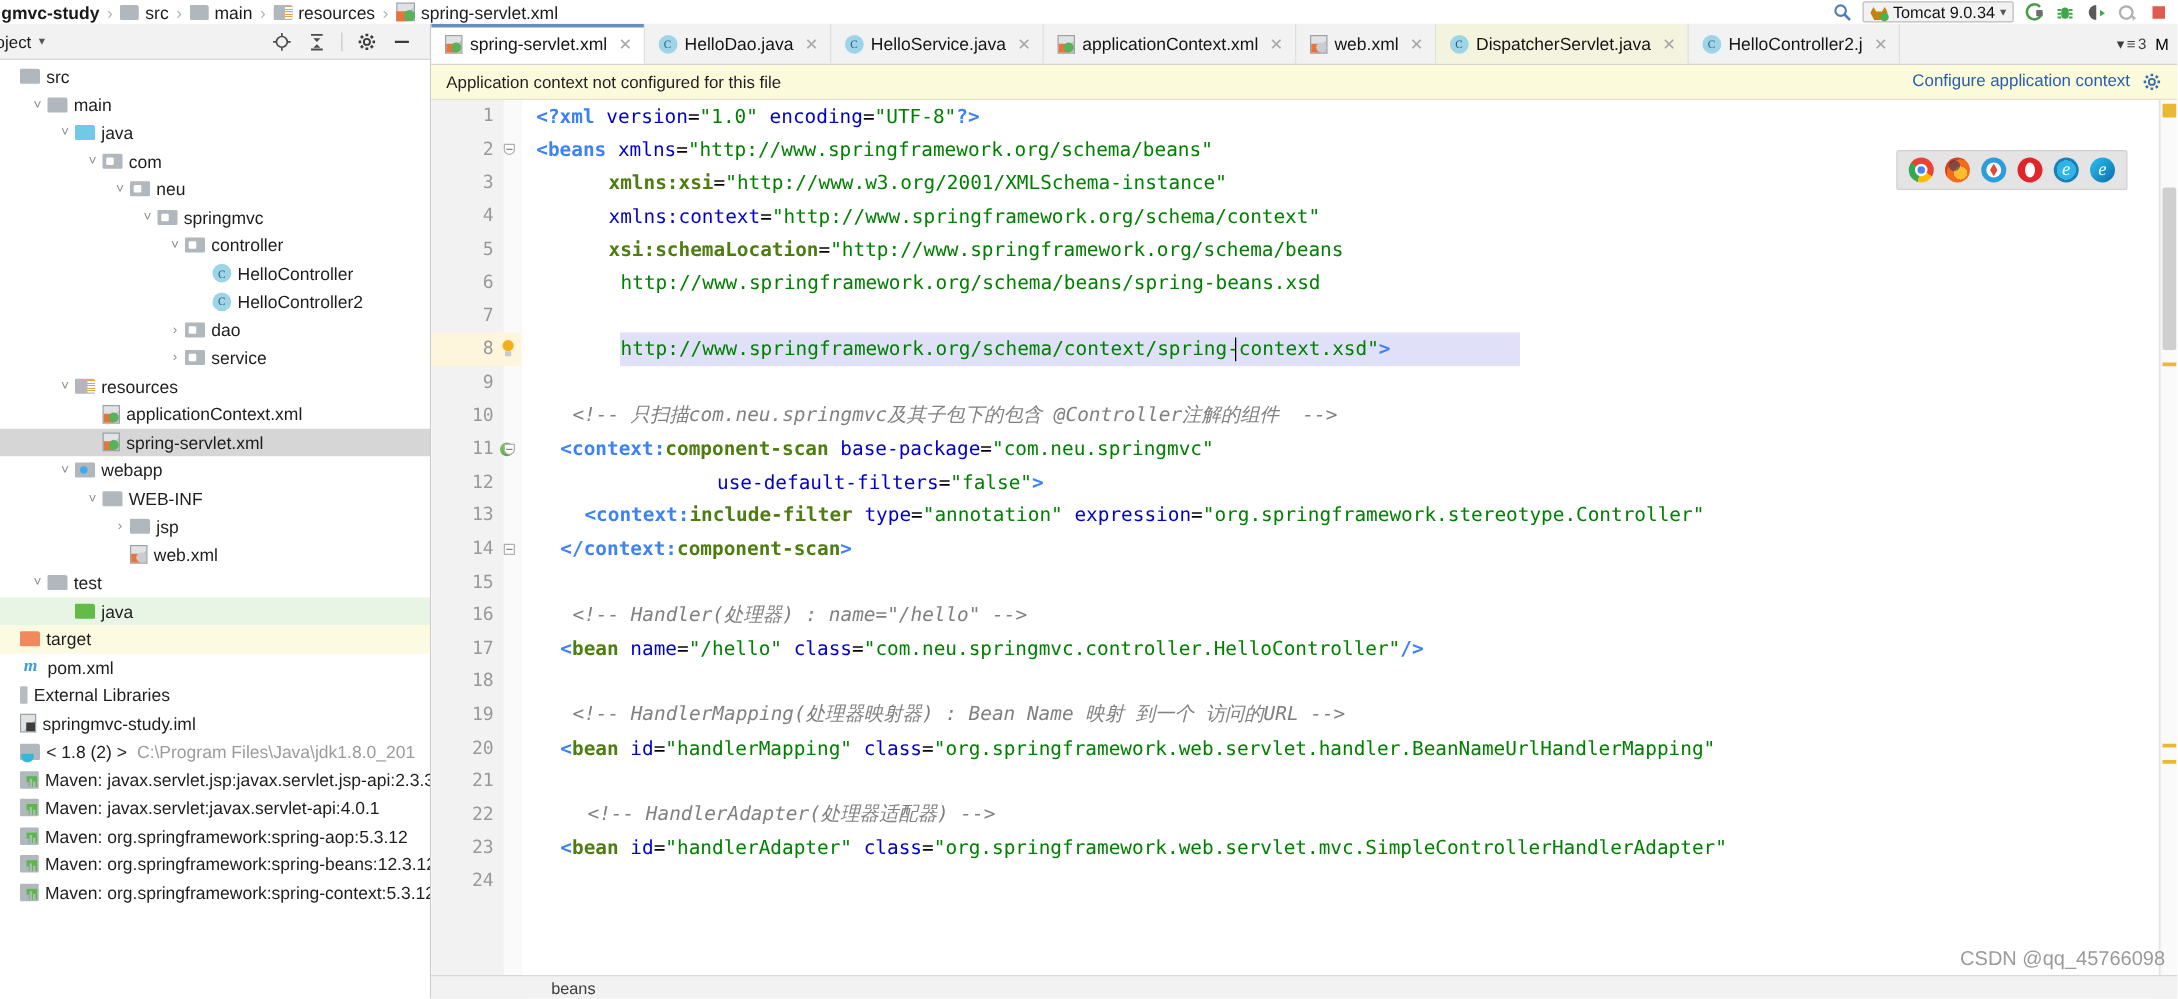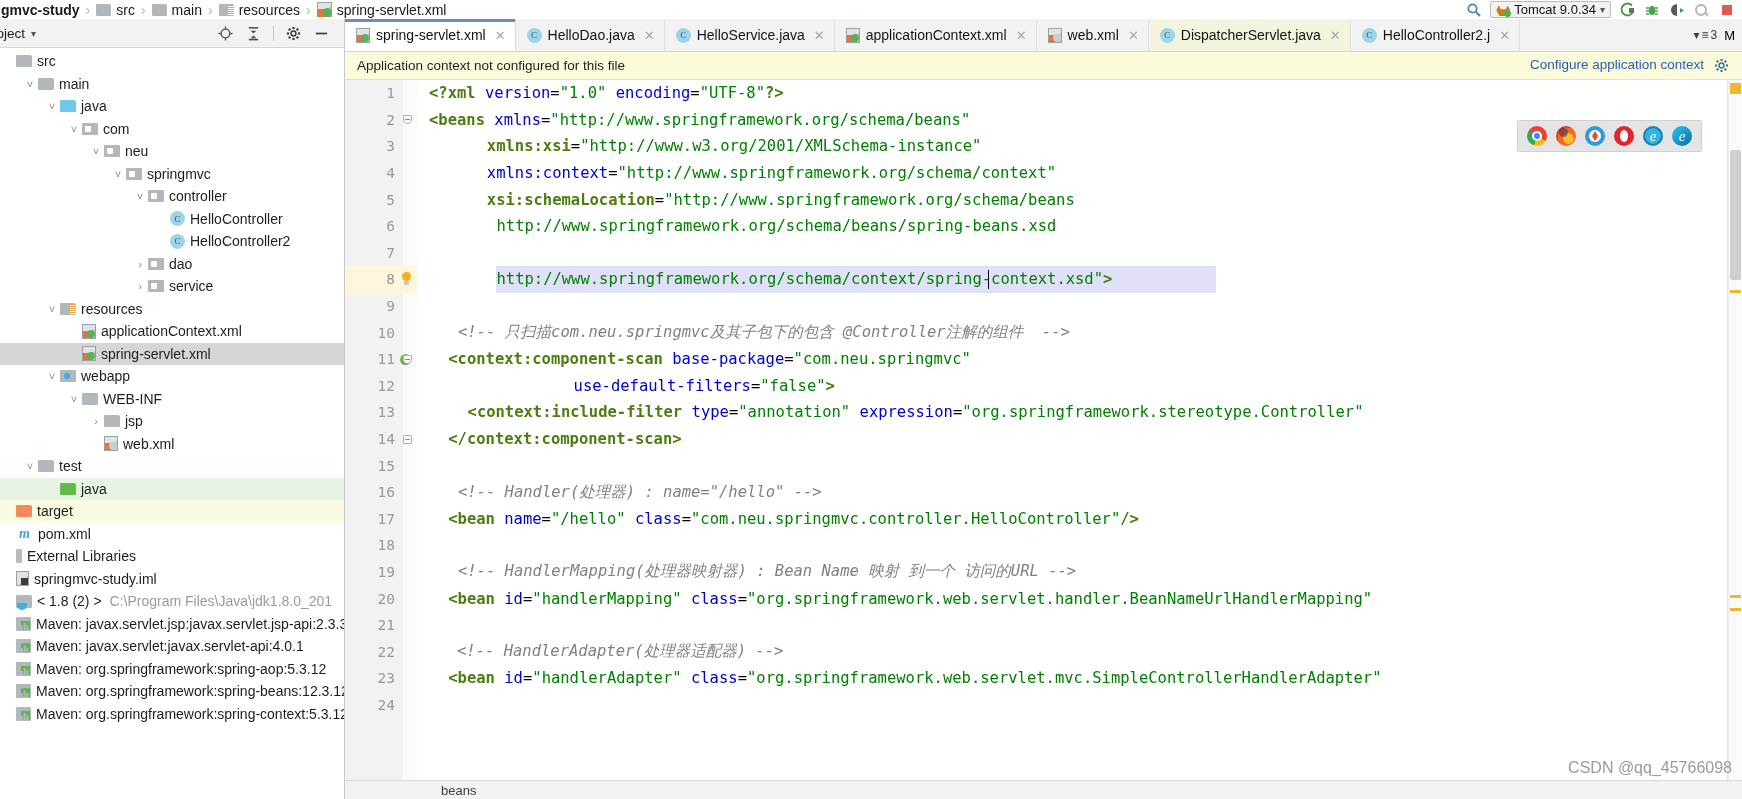--- a/index.html
+++ b/index.html
@@ -157,21 +157,21 @@
   }
   .lmark { position:absolute; left:52px; width:18px; display:flex; align-items:center; justify-content:center; }
   .code {
     position:absolute; left:84px; white-space:pre;
     font-family:"DejaVu Sans Mono", monospace; font-size:15.5px; letter-spacing:0px;
   }
   .line.hl .lnum-bg { position:absolute; left:0; top:0; width:72px; height:26.6px; background:#fdf6dd; }
   .sel-bg { position:absolute; height:26.6px; background:#e0e0f8; }
 
   
-  .t-tag { color:#4d7c0f; font-weight:bold; }
+  .t-tag { color:#3b82f6; font-weight:bold; }
   .t-name { color:#4d7c0f; font-weight:bold; }
   .t-attr { color:#0000cc; }
   .t-val { color:#008000; }
   .t-punct { color:#000000; }
   .t-cmt { color:#808080; font-style:italic; }
   .t-plain { color:#000000; }
 
   
   .browsers {
     position:absolute; right:40px; top:101px; height:32px;
@@ -715,21 +715,21 @@
           <div class="line">
             <span class="lnum">20</span>
             <span class="code" style="left:103.28px"><span class="t-tag">&lt;</span><span class="t-name">bean</span><span class="t-plain"> </span><span class="t-attr">id</span><span class="t-punct">=</span><span class="t-val">"handlerMapping"</span><span class="t-plain"> </span><span class="t-attr">class</span><span class="t-punct">=</span><span class="t-val">"org.springframework.web.servlet.handler.BeanNameUrlHandlerMapping"</span></span>
           </div>
           <div class="line">
             <span class="lnum">21</span>
             <span class="code" style="left:84px"></span>
           </div>
           <div class="line">
             <span class="lnum">22</span>
-            <span class="code" style="left:112px"><span class="t-cmt">&lt;!-- HandlerAdapter(处理器适配器) --&gt;</span></span>
+            <span class="code" style="left:125px"><span class="t-cmt">&lt;!-- HandlerAdapter(处理器适配器) --&gt;</span></span>
           </div>
           <div class="line">
             <span class="lnum">23</span>
             <span class="code" style="left:103.28px"><span class="t-tag">&lt;</span><span class="t-name">bean</span><span class="t-plain"> </span><span class="t-attr">id</span><span class="t-punct">=</span><span class="t-val">"handlerAdapter"</span><span class="t-plain"> </span><span class="t-attr">class</span><span class="t-punct">=</span><span class="t-val">"org.springframework.web.servlet.mvc.SimpleControllerHandlerAdapter"</span></span>
           </div>
           <div class="line">
             <span class="lnum">24</span>
             <span class="code" style="left:84px"></span>
           </div>
         </div>

